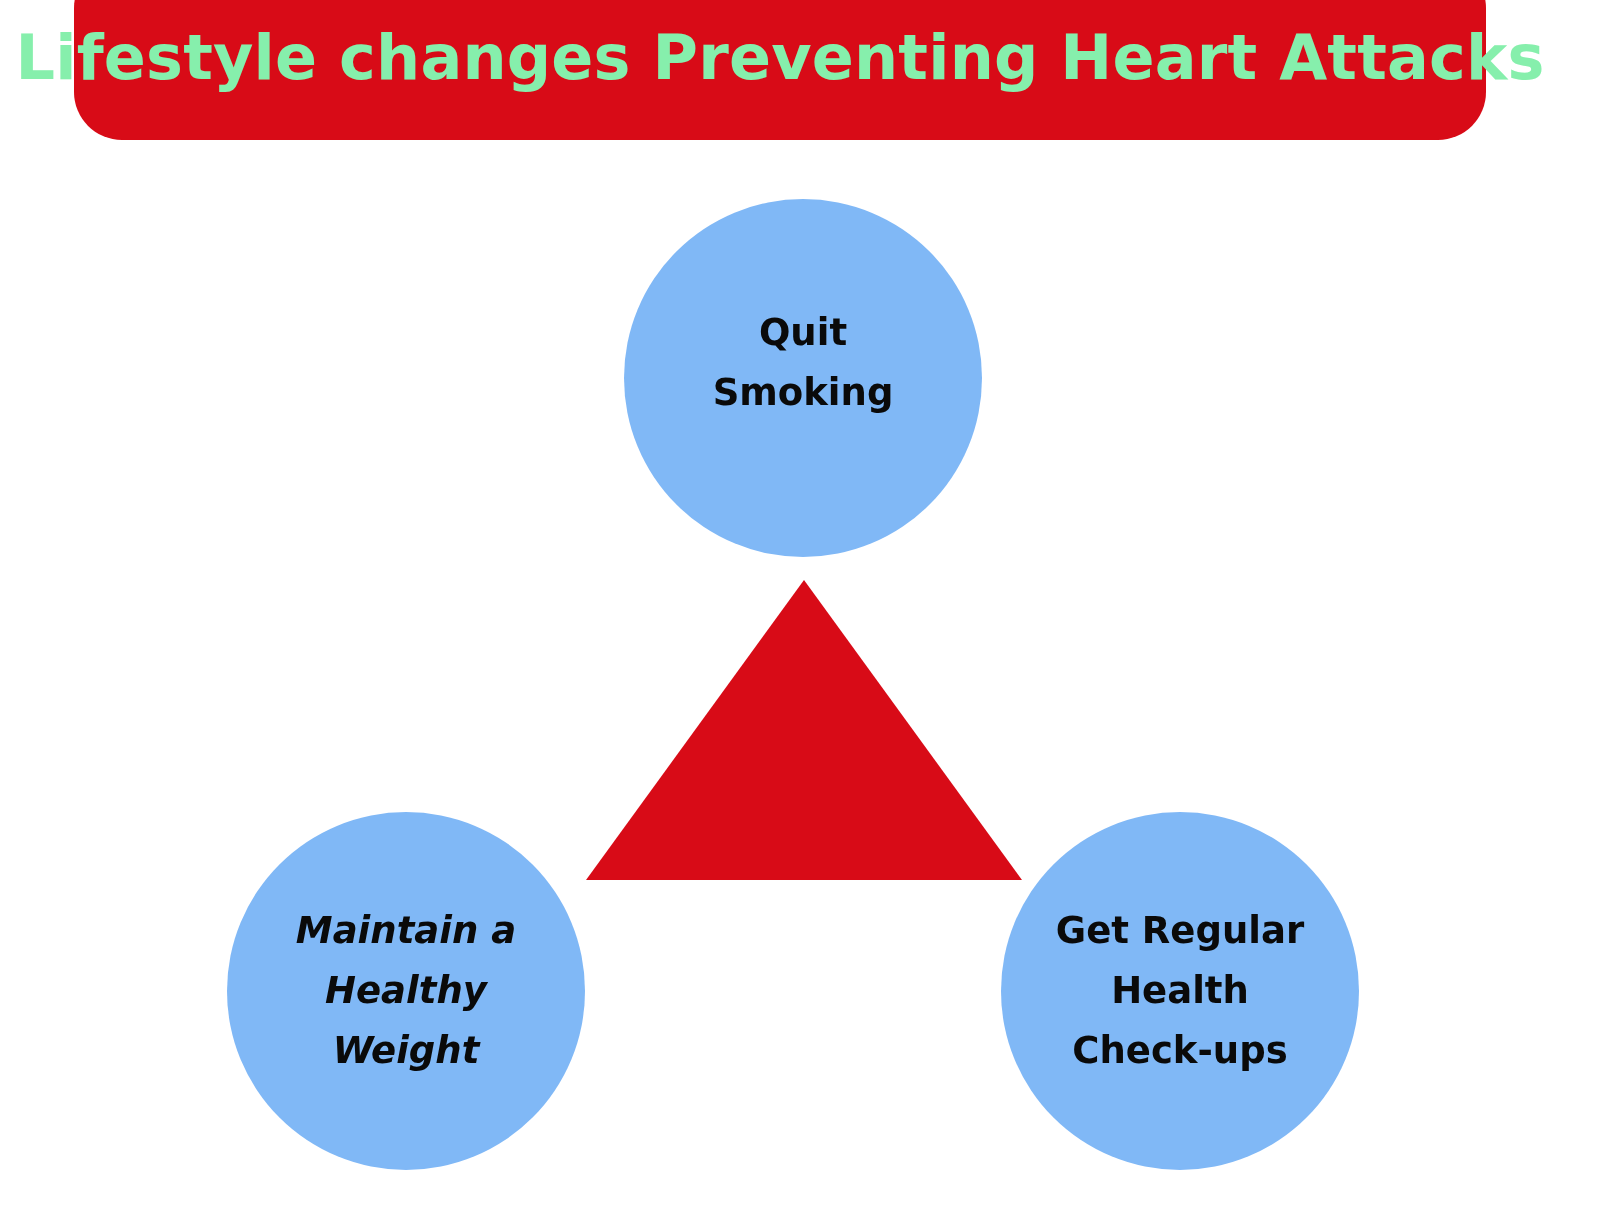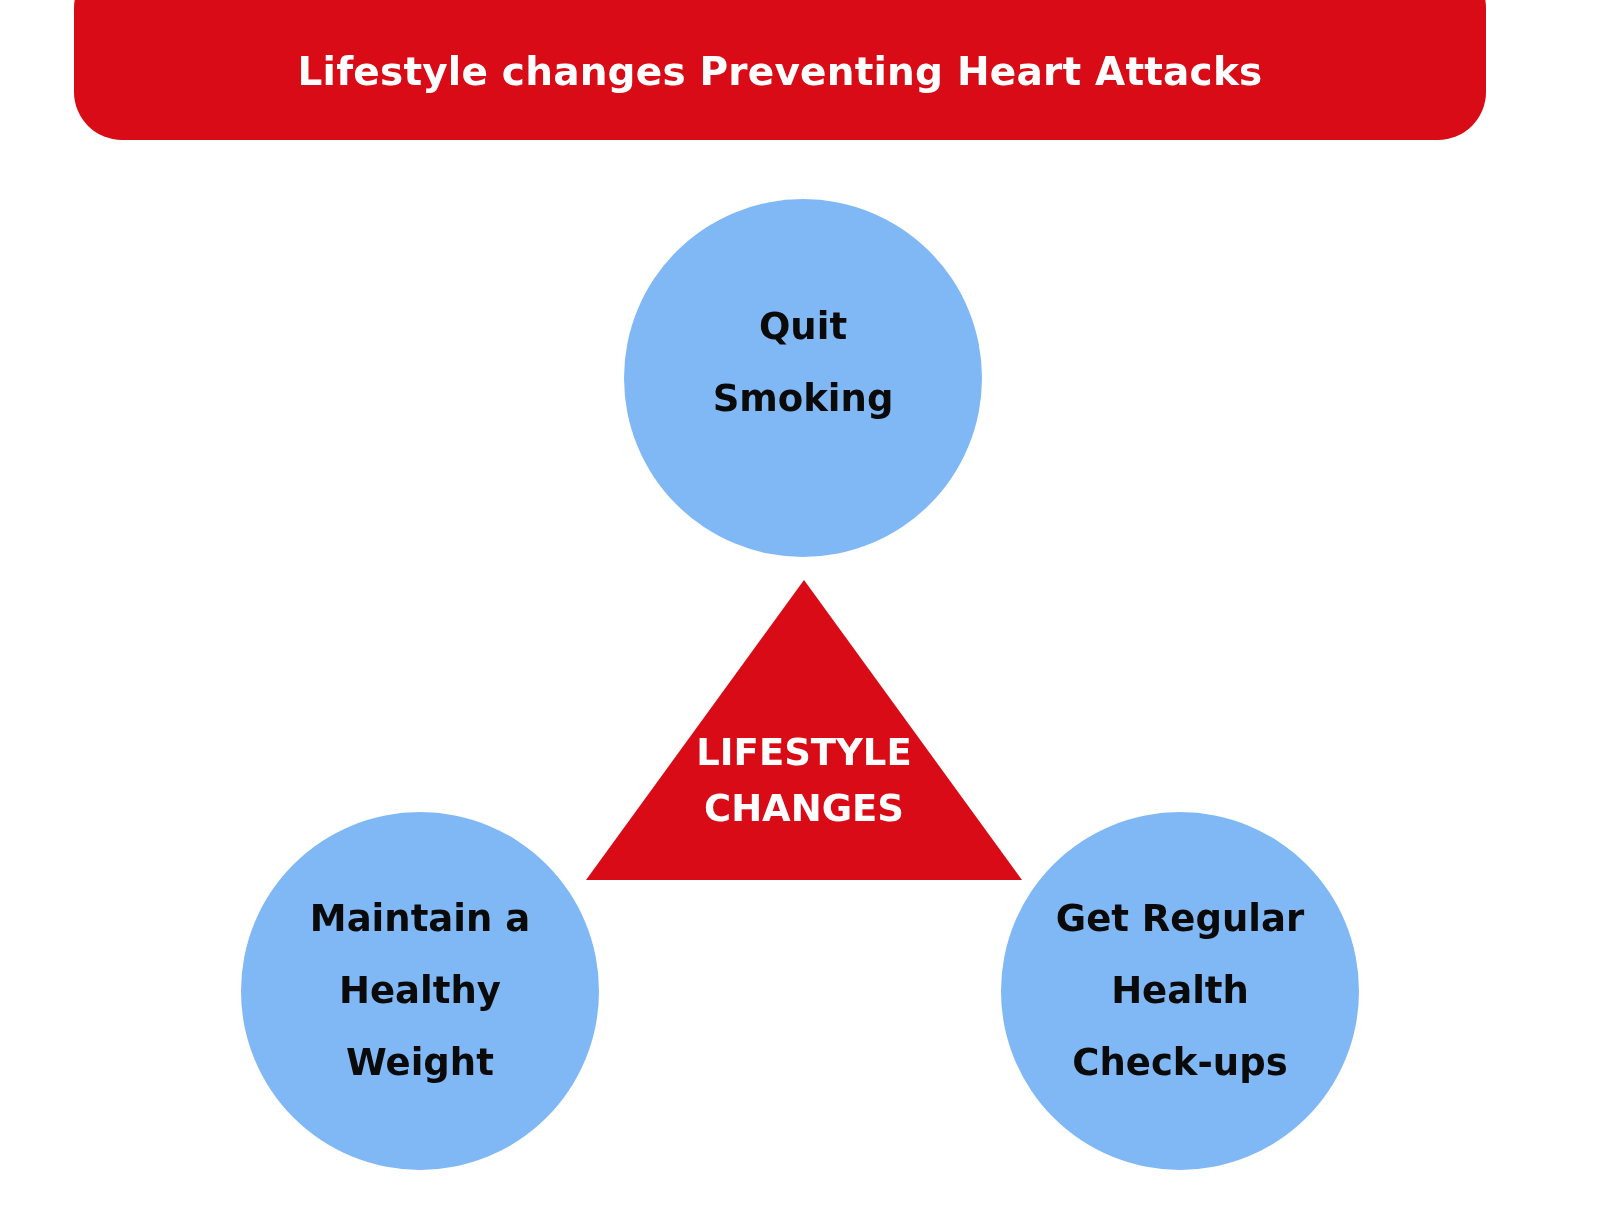--- a/index.html
+++ b/index.html
@@ -1,23 +1,23 @@
 <!DOCTYPE html>
 <html><head>
 <meta charset="utf-8">
 <style>
   html, body { margin: 0; padding: 0; }
   body { width: 1600px; height: 1222px; background: #ffffff; position: relative; overflow: hidden; font-family: "DejaVu Sans", sans-serif; }
   .banner { position: absolute; left: 74px; top: -40px; width: 1412px; height: 180px; background: #d80b17; border-radius: 48px; display: flex; align-items: flex-end; justify-content: center; box-sizing: border-box; padding-bottom: 46px; }
-  .banner-title { color: #ffffff; font-weight: bold; font-size: 39px; letter-spacing: 0.2px; white-space: nowrap; }
+  .banner-title { color: #86efac; font-weight: bold; font-size: 62px; letter-spacing: 0.2px; white-space: nowrap; }
   .circle { position: absolute; width: 358px; height: 358px; border-radius: 50%; background: #80b8f6; display: flex; align-items: center; justify-content: center; text-align: center; }
-  .circle-label { color: #0a0a0a; font-weight: bold; font-size: 37px; line-height: 72px; width: 300px; white-space: pre-line; }
+  .circle-label { color: #0a0a0a; font-weight: bold; font-size: 37px; line-height: 60px; width: 300px; white-space: pre-line; }
   .circle-top { left: 624px; top: 199px; }
   .circle-top .circle-label { margin-top: -30px; }
-  .circle-left { left: 241px; top: 812px; }
+  .circle-left { left: 227px; top: 812px; font-style: italic; }
   .circle-right { left: 1001px; top: 812px; }
   .triangle { position: absolute; left: 586px; top: 580px; width: 436px; height: 300px; }
   .triangle svg { position: absolute; left: 0; top: 0; }
   .triangle-label { position: absolute; left: 0; width: 436px; top: 145px; text-align: center; color: #ffffff; font-weight: bold; font-size: 37px; line-height: 56px; white-space: pre-line; }
 </style>
 </head>
 <body>
 
 <div class="banner">
   <span class="banner-title">Lifestyle changes Preventing Heart Attacks</span>
@@ -25,22 +25,20 @@
 
 <div class="circle circle-top">
   <span class="circle-label">Quit
 Smoking</span>
 </div>
 
 <div class="triangle">
   <svg width="436" height="300" viewBox="0 0 436 300">
     <polygon points="218,0 436,300 0,300" fill="#d80b17"></polygon>
   </svg>
-  <span class="triangle-label">LIFESTYLE
-CHANGES</span>
 </div>
 
 <div class="circle circle-left">
   <span class="circle-label">Maintain a
 Healthy
 Weight</span>
 </div>
 
 <div class="circle circle-right">
   <span class="circle-label">Get Regular

